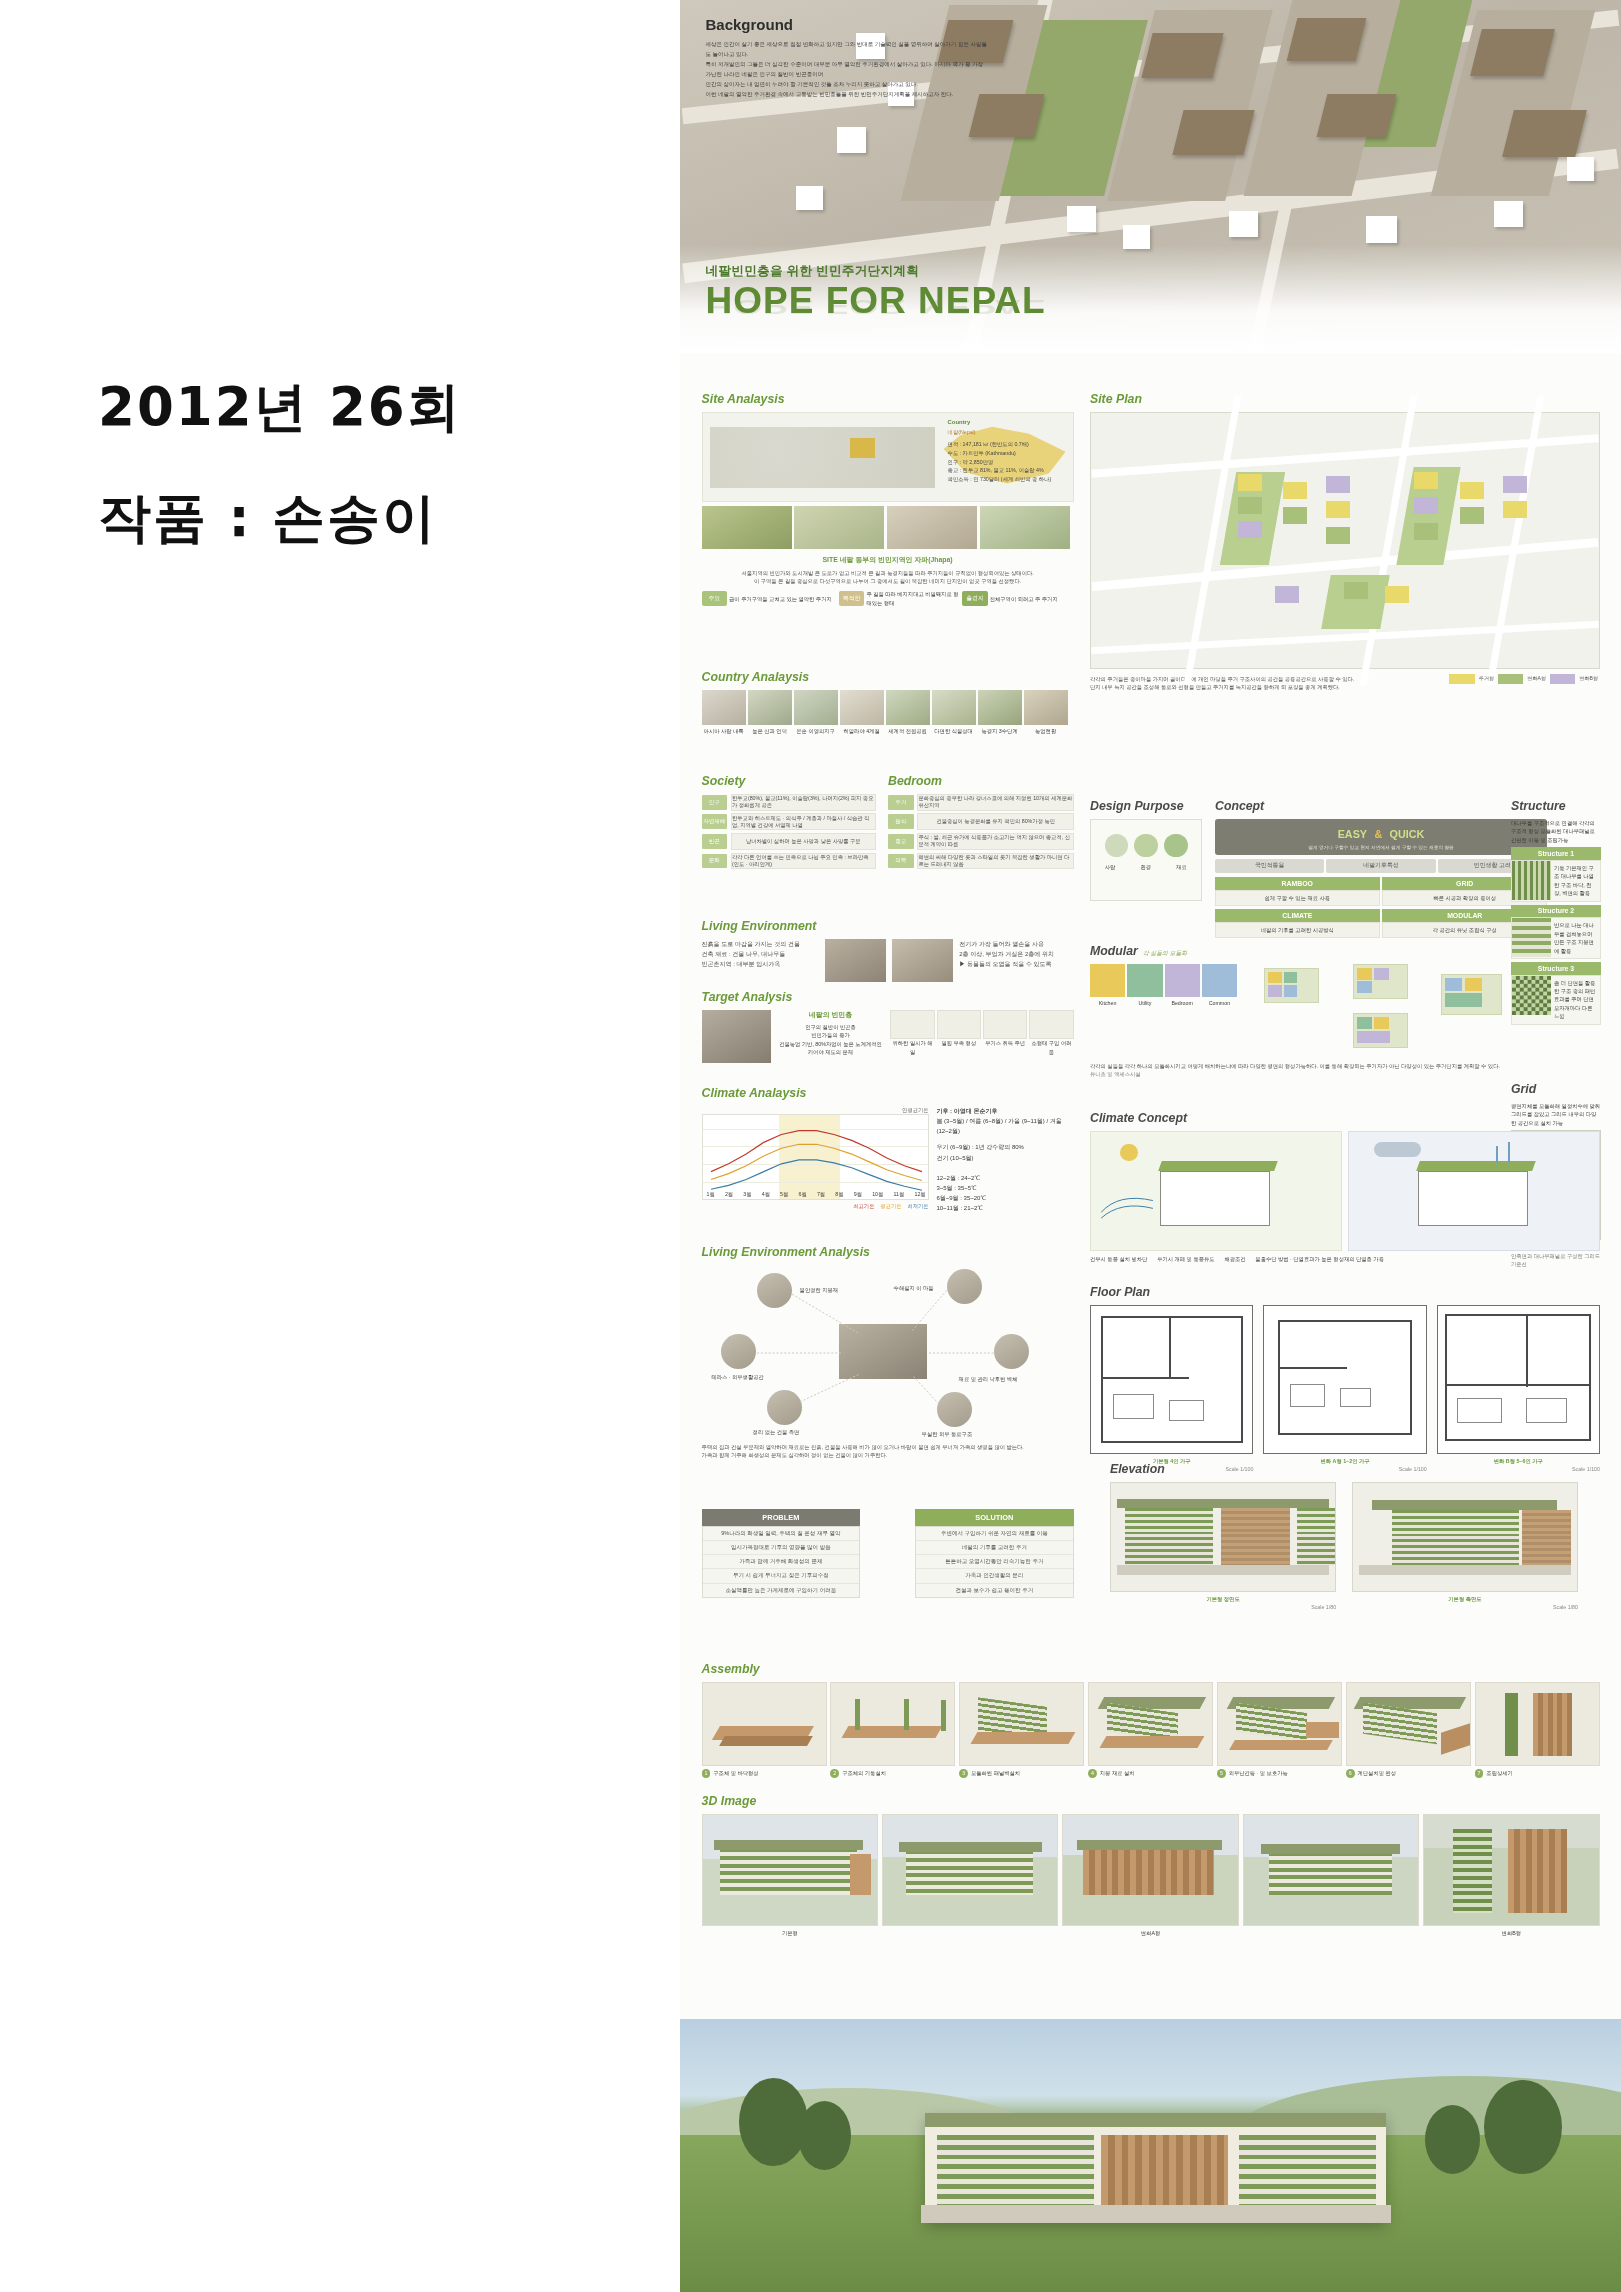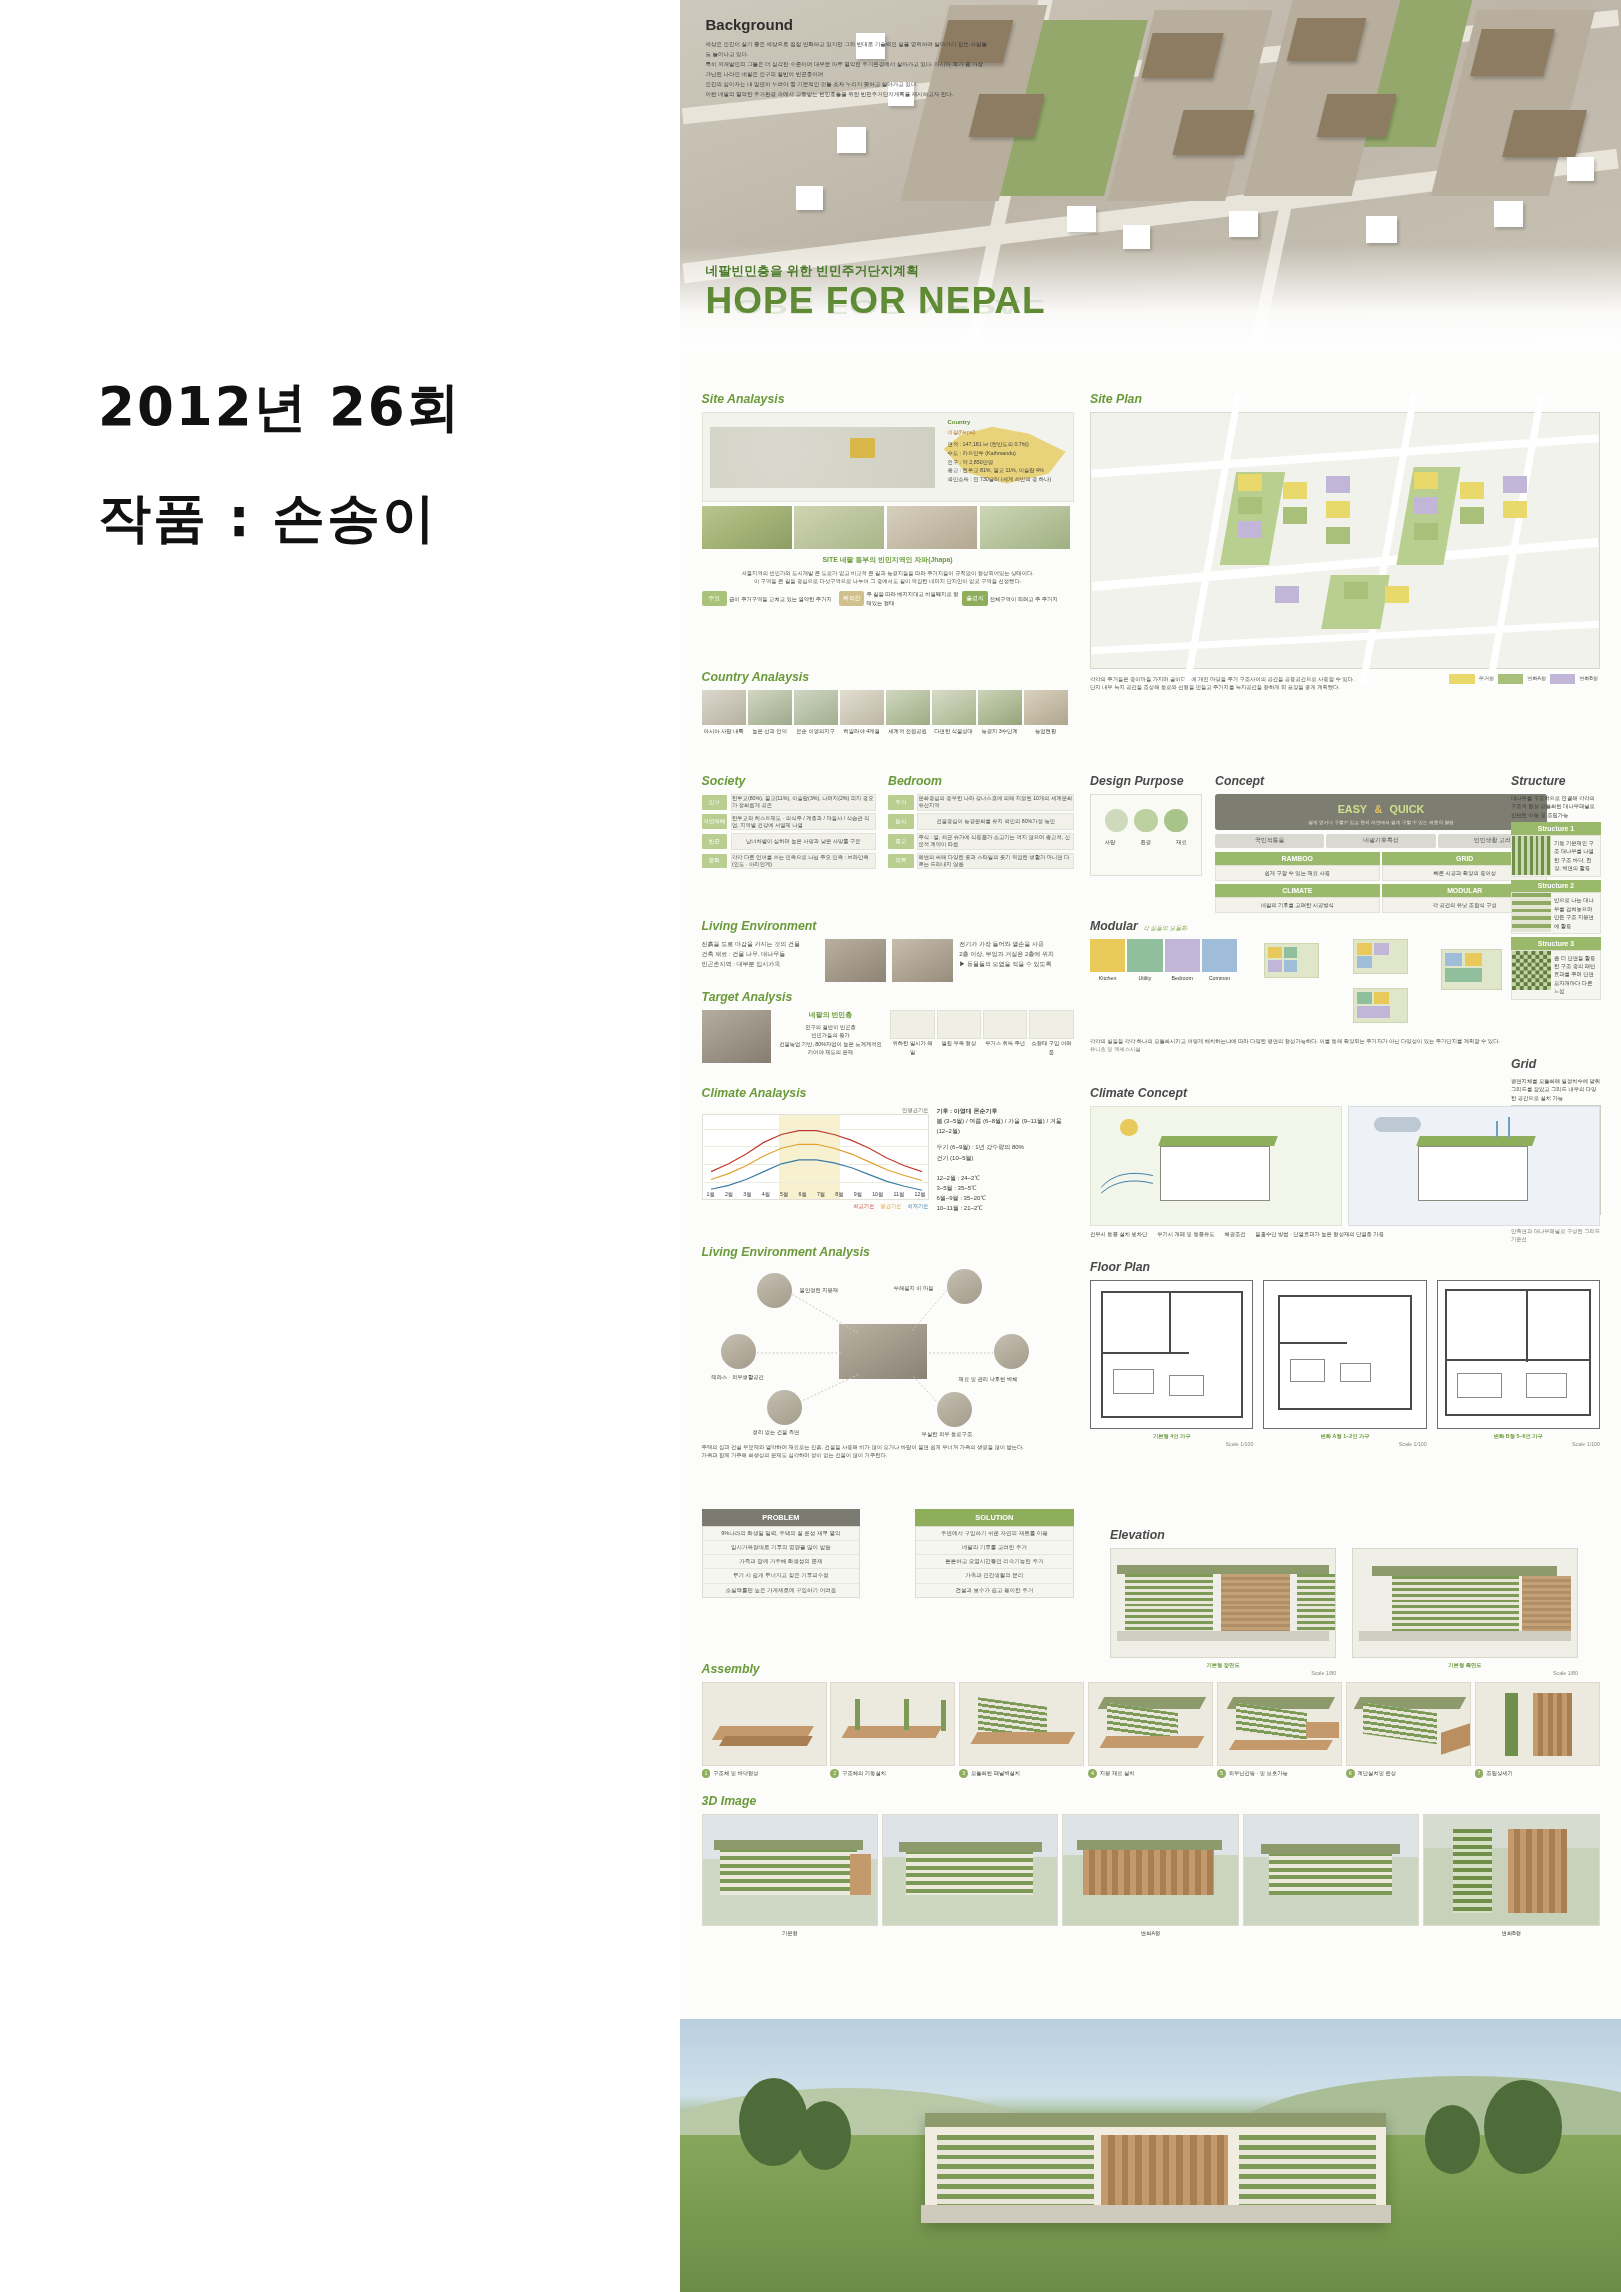--- a/index.html
+++ b/index.html
@@ -28,21 +28,21 @@
   .title-sub{font-size:12.7px;font-weight:bold;color:#4b7a2a;margin-bottom:2.9px;letter-spacing:0.2px;}
   .title-main{font-size:37px;font-weight:bold;color:#5d8a32;letter-spacing:1px;line-height:.95;}
   .title-shadow{font-size:37px;font-weight:bold;color:rgba(120,150,90,.18);letter-spacing:1px;transform:scaleY(-.55);transform-origin:top;}
 
   .bgblock{position:absolute;left:25.5px;top:15.7px;width:284px;}
   .bgblock h4{margin:0 0 5.9px 0;font-size:15px;color:#2e2e2e;font-weight:bold;}
   .bgblock p{margin:0;font-size:5.5px;line-height:1.85;color:#3a3a3a;}
 
   
   .sec-h{font-size:12.3px;font-weight:bold;color:#6b9a3a;margin:0 0 5.9px 0;font-style:italic;}
-  .sec-h.dark{color:#4a4a4a;}
+  .sec-h.dark{color:#4a4a4a;margin-top:25px;}
   .panel{position:absolute;}
   .tiny{font-size:5.3px;line-height:1.6;}
   .tiny2{font-size:6px;line-height:1.7;}
   .row{display:flex;}
   .chip{background:#a9c47a;color:#fff;font-size:5.9px;text-align:center;padding:2.9px 0;border-radius:2px;}
   .chip.gray{background:#d9d9d1;color:#555;}
   .chip.olive{background:#8fae5c;}
   .chip.tan{background:#cfc08e;}
   .cellrow{display:flex;align-items:center;margin-bottom:2.9px;}
   .cellrow .lab{width:25.5px;height:14.7px;background:#b9ce90;color:#fff;font-size:5.5px;display:flex;align-items:center;justify-content:center;margin-right:3.9px;border-radius:1px;}
@@ -641,21 +641,21 @@
             <div class="w" style="left:88px;top:7.8px;height:73px;width:2px;"></div>
             <div class="r" style="left:19.6px;top:92px;width:43px;height:23.5px;"></div>
             <div class="r" style="left:88px;top:92px;width:39px;height:23.5px;"></div>
           </div>
           <div class="tiny" style="text-align:center;margin-top:2.9px;color:#6b9a3a;font-weight:bold;">변화 B형 5~6인 가구</div>
           <div class="tiny" style="text-align:right;color:#888;">Scale 1/100</div>
         </div>
       </div>
     </div>
 
-    <div class="panel" style="left:410px;top:1528px;width:468px;padding-left:20px;">
+    <div class="panel" style="left:410px;top:1437px;width:468px;padding-left:20px;">
       <div class="sec-h dark">Elevation</div>
       <div class="row" style="gap:15.7px;">
         <div style="flex:1;">
           <div class="elev" style="height:108px;">
             <div class="slats" style="left:13.7px;top:25.5px;width:88px;height:57px;"></div>
             <div class="wood" style="left:110px;top:25.5px;width:69px;height:57px;"></div>
             <div class="slats" style="left:186px;top:25.5px;width:59px;height:57px;"></div>
             <div class="base" style="left:5.9px;top:82px;right:5.9px;height:9.8px;"></div>
             <div style="position:absolute;left:5.9px;top:15.7px;right:5.9px;height:9.8px;background:#8d9a6c;"></div>
           </div>

